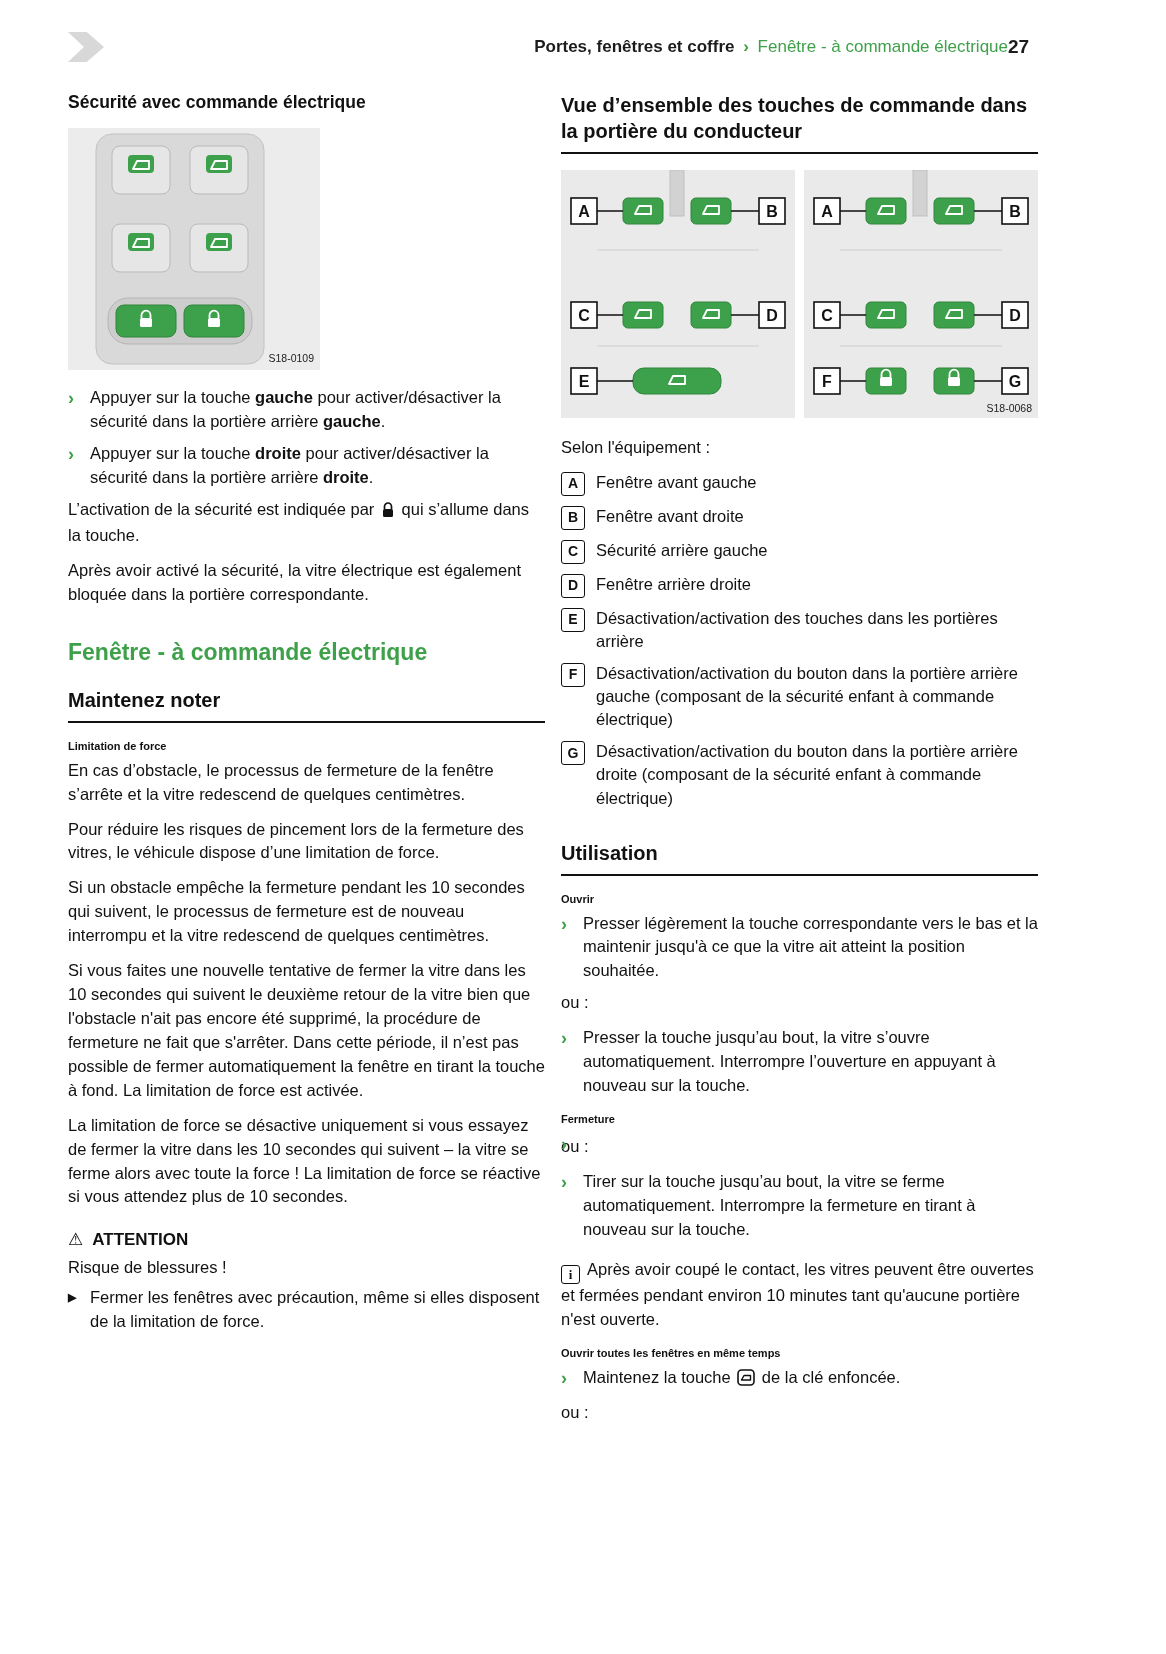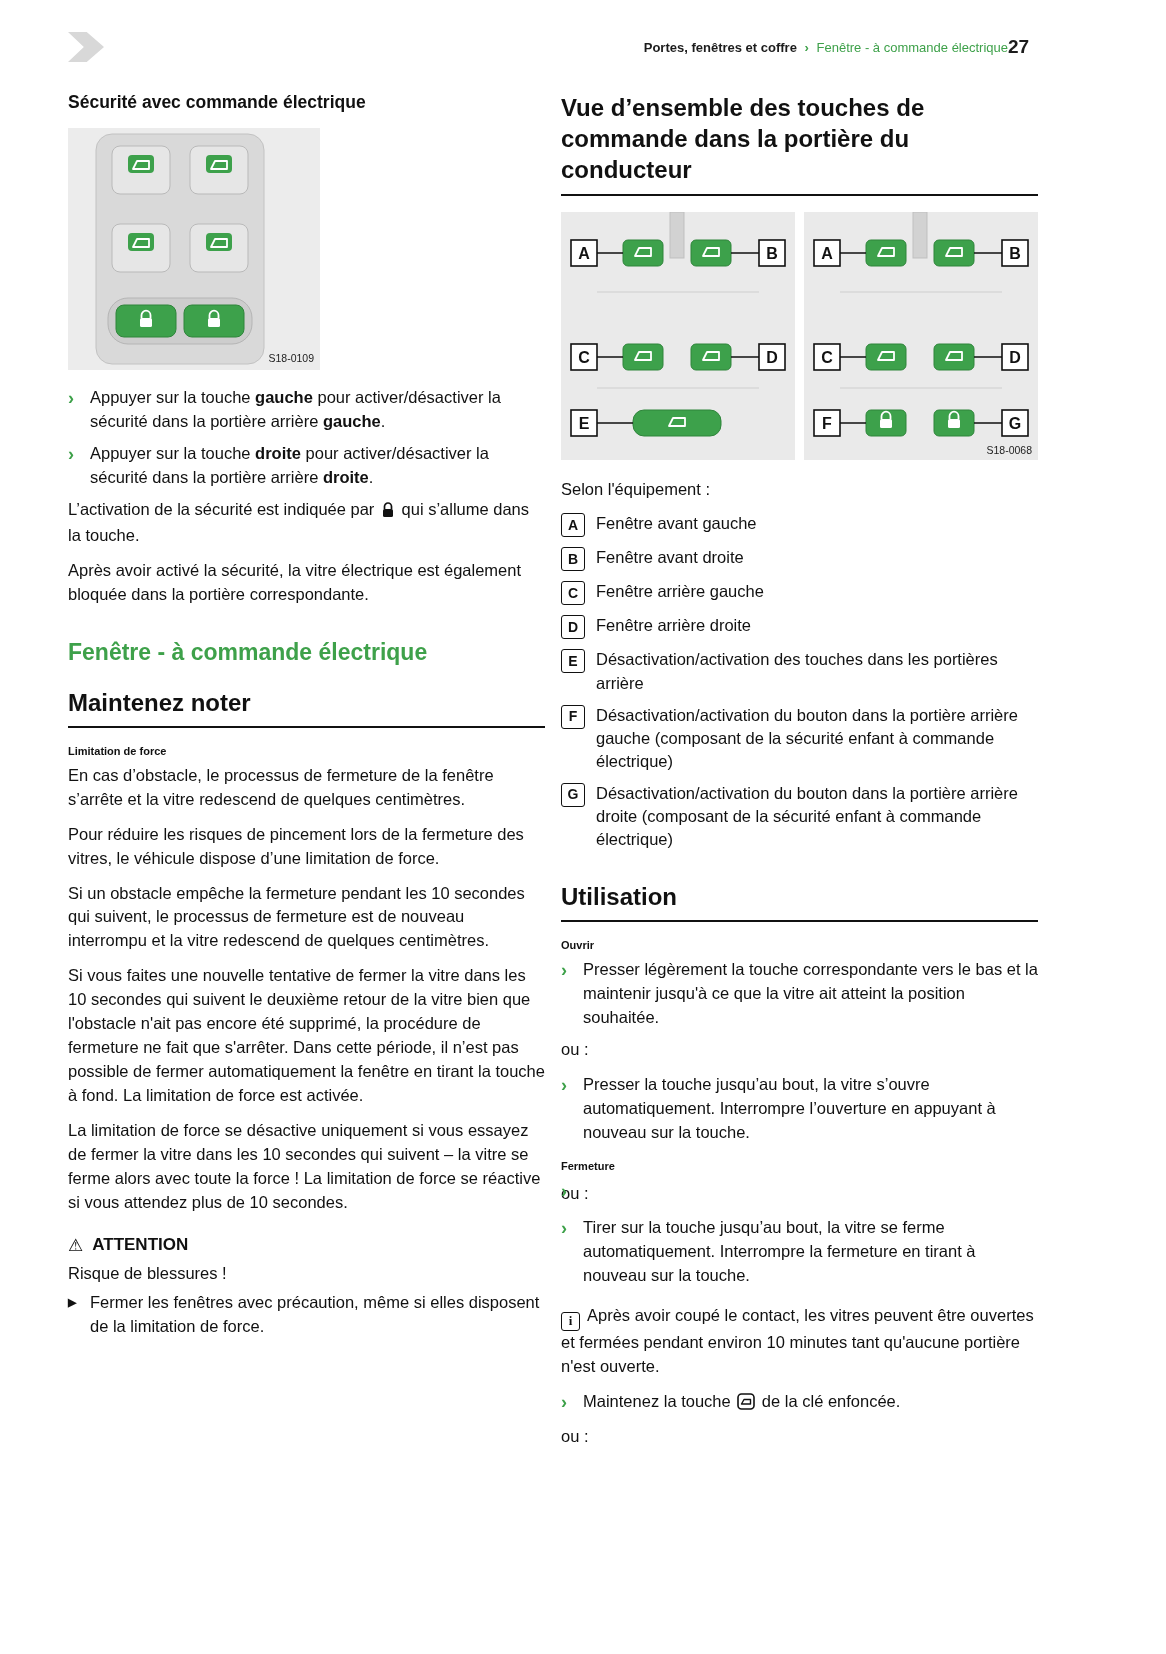--- a/index.html
+++ b/index.html
@@ -13,32 +13,32 @@
   }
   .page { width:1166px; height:1654px; padding:30px 106px 0 68px; position:relative; }
 
   
   .page-header { display:flex; align-items:center; height:34px; margin-bottom:28px; }
   .header-arrow {
     width:36px; height:30px; background:#d8d8d8;
     clip-path:polygon(0 0,52% 0,100% 50%,52% 100%,0 100%,44% 50%);
     flex:0 0 auto;
   }
-  .header-text { flex:1; text-align:right; font-size:13px; white-space:nowrap; }
+  .header-text { flex:1; text-align:right; font-size:17px; white-space:nowrap; }
   .bc-dark { font-weight:bold; color:#1c1c1c; }
   .bc-sep  { color:#3ea14a; font-weight:bold; padding:0 4px; }
   .bc-green{ color:#3ea14a; }
   .page-num{ width:52px; font-size:19px; font-weight:bold; color:#1c1c1c; }
 
   
   .columns { display:grid; grid-template-columns:477px 477px; column-gap:16px; }
 
   
   .h-section { font-size:17.5px; font-weight:bold; margin-bottom:14px; line-height:1.25; }
-  .h-rule    { font-size:24px; font-weight:bold; line-height:1.3; border-bottom:2px solid #111;
+  .h-rule    { font-size:20px; font-weight:bold; line-height:1.3; border-bottom:2px solid #111;
                padding-bottom:8px; margin-bottom:16px; }
   .h-green   { font-size:23px; font-weight:bold; color:#3ea14a; margin:32px 0 20px; line-height:1.2; }
   .subhead   { font-size:11px; font-weight:bold; margin:14px 0 5px; line-height:1.35; }
 
   
   p.body { font-size:16.5px; line-height:1.45; margin-bottom:11px; }
   .bullet { position:relative; padding-left:22px; margin-bottom:8px; font-size:16.5px; line-height:1.45; }
   .bullet .mk { position:absolute; left:0; top:-1px; color:#3ea14a; font-weight:bold; font-size:18px; }
   .tri .mk { color:#111; font-size:11px; top:4px; }
 
@@ -243,21 +243,21 @@
         <div class="legend-row">
           <span class="key-box">A</span>
           <span class="legend-text">Fenêtre avant gauche</span>
         </div>
         <div class="legend-row">
           <span class="key-box">B</span>
           <span class="legend-text">Fenêtre avant droite</span>
         </div>
         <div class="legend-row">
           <span class="key-box">C</span>
-          <span class="legend-text">Fenêtre arrière gauche</span>
+          <span class="legend-text">Sécurité arrière gauche</span>
         </div>
         <div class="legend-row">
           <span class="key-box">D</span>
           <span class="legend-text">Fenêtre arrière droite</span>
         </div>
         <div class="legend-row">
           <span class="key-box">E</span>
           <span class="legend-text">Désactivation/activation des touches dans les portières arrière</span>
         </div>
         <div class="legend-row">
@@ -292,20 +292,21 @@
         <span class="mk">›</span>
         <span>Tirer sur la touche jusqu’au bout, la vitre se ferme automatiquement. Interrompre la fermeture en tirant à nouveau sur la touche.</span>
       </div>
 
       <p class="body" style="margin-top:16px;">
         <span class="info-icon">
             <span>i</span>
           </span><span>Après avoir coupé le contact, les vitres peuvent être ouvertes et fermées pendant environ 10 minutes tant qu'aucune portière n'est ouverte.</span>
       </p>
 
+      <div class="subhead">Ouvrir toutes les fenêtres en même temps</div>
       <div class="bullet">
         <span class="mk">›</span>
         <span><span>Maintenez la touche </span><span class="inline-icon"><svg width="18" height="17" viewBox="0 0 18 17">
                 <rect x="1" y="1" width="16" height="15" rx="3.5" fill="none" stroke="#111" stroke-width="1.6"></rect>
                 <path d="M4.5 11 L7 6.5 H13.5 V11 Z" fill="none" stroke="#111" stroke-width="1.4" stroke-linejoin="round"></path>
               </svg></span><span> de la clé enfoncée.</span></span>
       </div>
       <p class="body">ou :</p>
 
     </section>

